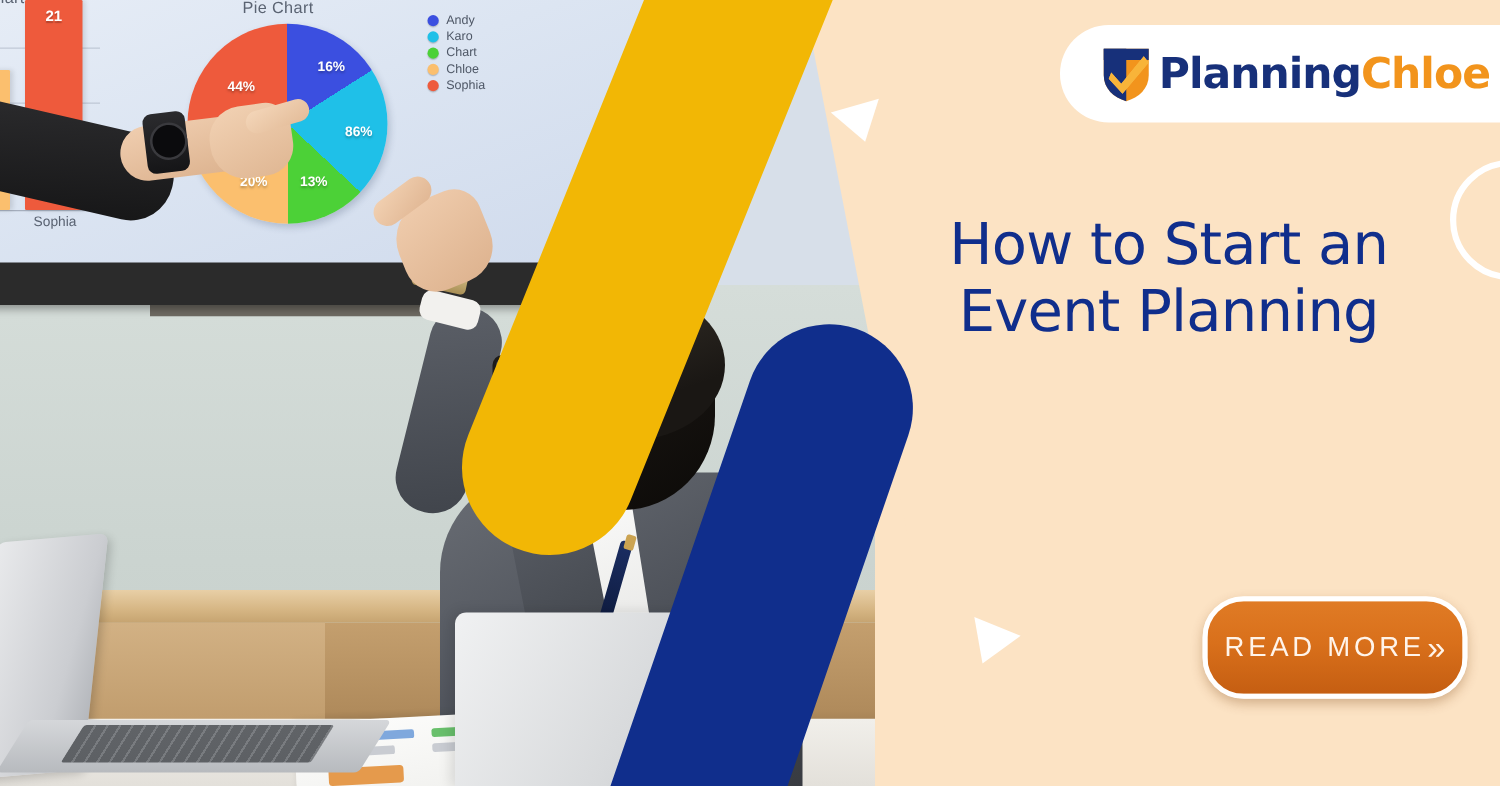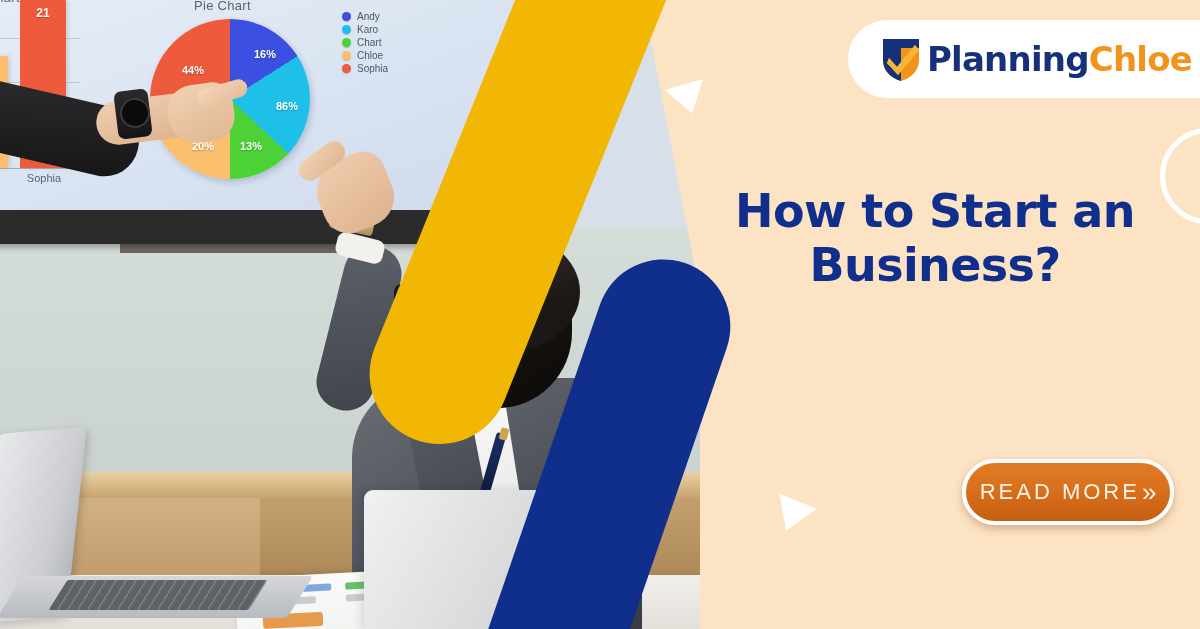--- a/index.html
+++ b/index.html
@@ -173,30 +173,30 @@
     display:flex;align-items:center;padding-left:32px;box-sizing:border-box;
   }
   #shield{position:relative;width:42px;height:46px;margin-right:5px;flex:0 0 auto;}
   #logo-text{font-size:34px;font-weight:800;letter-spacing:-.8px;white-space:nowrap;
       font-family:"DejaVu Sans", sans-serif;}
   .lt-a{color:#17307A;}
   .lt-b{color:#F2941C;}
 
   
   #headline{
-    position:absolute;left:700px;top:184px;width:470px;
+    position:absolute;left:700px;top:168px;width:470px;
     text-align:center;color:#102E8C;
-    font-size:46px;line-height:1.18;font-weight:700;letter-spacing:-.6px;
+    font-size:46px;line-height:1.18;font-weight:400;letter-spacing:-.6px;
     font-family:"DejaVu Sans", sans-serif;
   }
   #headline .ln{display:block;white-space:nowrap;}
 
   
   #cta{
-    position:absolute;left:962px;top:459px;width:212px;height:66px;
+    position:absolute;left:962px;top:477px;width:212px;height:82px;
     border-radius:33px;border:4px solid #FFFFFF;box-sizing:border-box;
     background:linear-gradient(180deg,#E07B25 0%,#D9701B 45%,#C55E12 100%);
     box-shadow:0 4px 9px rgba(120,60,10,.3);
     display:flex;align-items:center;justify-content:center;cursor:pointer;
   }
   #cta-label{color:#FFF4EA;font-size:22px;letter-spacing:3px;font-weight:400;}
   #cta-chev{color:#FFF4EA;font-size:26px;margin-left:2px;line-height:1;}
 </style>
 </head>
 <body>
@@ -318,21 +318,21 @@
         <path d="M3 3 H39 V12 H3 Z" fill="#17307A"></path>
         <path d="M9 22 L17 31 L35 9 L39 14 L18 39 L7 27 Z" fill="#FBBF55"></path>
         <path d="M9 22 L17 31 L35 9 L39 14 L18 39 L7 27 Z" fill="#F7B135" opacity=".85"></path>
       </svg>
     </div>
     <div id="logo-text"><span class="lt-a">Planning</span><span class="lt-b">Chloe</span></div>
   </div>
 
   <div id="headline">
     <span class="ln">How to Start an</span>
-    <span class="ln">Business?</span>
+    <span class="ln">Event Planning</span>
   </div>
 
   <div id="cta">
     <span id="cta-label">READ MORE</span>
     <span id="cta-chev">»</span>
   </div>
 
 </div>
 
 </body></html>

